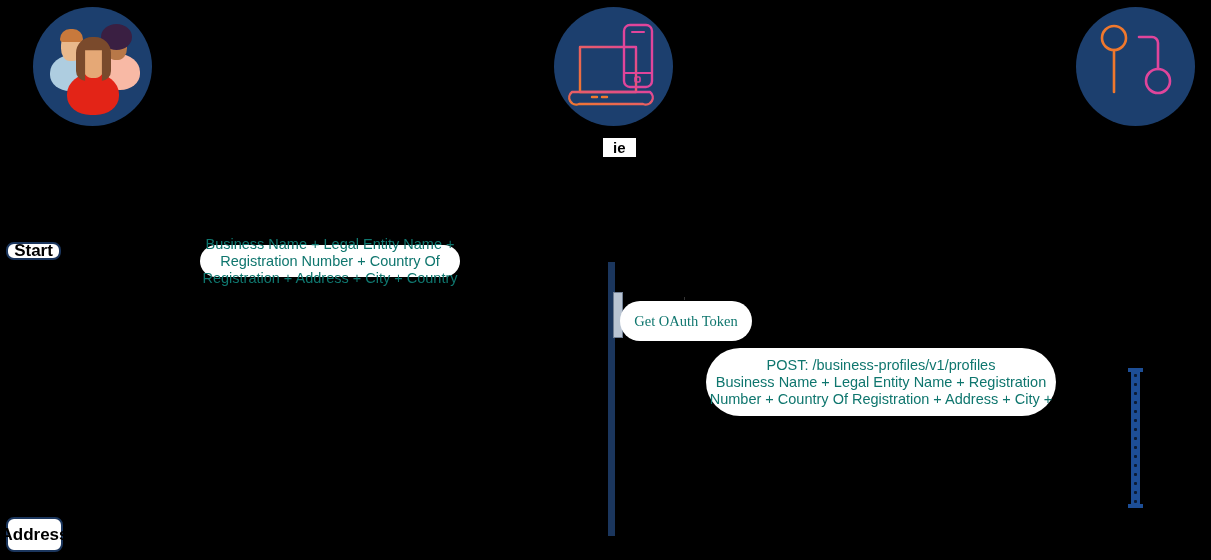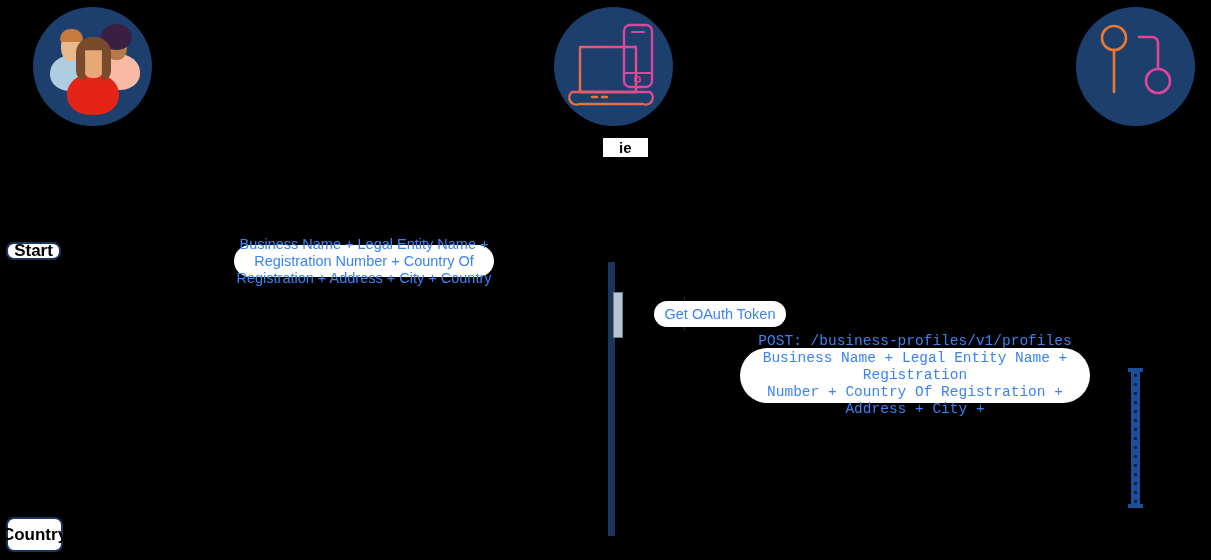--- a/index.html
+++ b/index.html
@@ -28,21 +28,21 @@
     background: #1c3f6e;
     overflow: hidden;
   }
   .actor-label {
     position: absolute;
     background: #ffffff;
     color: #000000;
     font-weight: bold;
     font-size: 15px;
     line-height: 17px;
-    padding: 1px 16px;
+    padding: 1px 10px;
     white-space: nowrap;
   }
 
   
   .p-body { position:absolute; border-radius: 50% 50% 45% 45%; }
   .p-head { position:absolute; border-radius: 45% 45% 42% 42%; }
   .p-hair { position:absolute; }
 
   
   .lifeline {
@@ -95,24 +95,23 @@
   }
   .bubble {
     position: absolute;
     background: #ffffff;
     border-radius: 999px;
     box-sizing: border-box;
     display: flex;
     align-items: center;
     justify-content: center;
     text-align: center;
-    color: #3b82f6;
+    color: #0f766e;
     font-size: 14.5px;
     line-height: 17px;
-    margin-left: 34px;
   }
   .bubble .txt {
     white-space: pre-line;
   }
   .bubble-overflow .txt {
     position: absolute;
     left: 0;
     right: 0;
     top: 50%;
     transform: translateY(-50%);
@@ -197,31 +196,31 @@
   </div>
   <div class="lifeline-cap" style="left:1128px; top:368px; width:15px; height:4px;"></div>
   <div class="lifeline-cap" style="left:1128px; top:504px; width:15px; height:4px;"></div>
 
   <div class="activation" style="left:613px; top:292px; width:10px; height:46px;"></div>
 
   <div class="dashline" style="left:684px; top:297px; height:33px;"></div>
 
   <div class="terminator" style="left:6px; top:242px; width:55px; height:18px;">Start</div>
 
-  <div class="terminator" style="left:6px; top:517px; width:57px; height:35px;">Country</div>
+  <div class="terminator" style="left:6px; top:517px; width:57px; height:35px;">Address</div>
 
   <div class="bubble bubble-overflow" style="left:200px; top:245px; width:260px; height:32px;">
     <span class="txt">Business Name + Legal Entity Name + Registration Number + Country Of Registration + Address + City + Country</span>
   </div>
 
-  <div class="bubble" style="left:620px; top:301px; width:132px; height:26px;">
+  <div class="bubble" style="left:620px; top:301px; width:132px; height:40px;font-family:Liberation Serif, serif;">
     <span class="txt">Get OAuth Token</span>
   </div>
 
-  <div class="bubble" style="left:706px; top:348px; width:350px; height:55px;font-family:Liberation Mono, monospace;">
+  <div class="bubble" style="left:706px; top:348px; width:350px; height:68px;">
     <span class="txt">POST: /business-profiles/v1/profiles
 Business Name + Legal Entity Name + Registration
 Number + Country Of Registration + Address + City +</span>
   </div>
 
 
 
 </div>
 
 </body></html>

